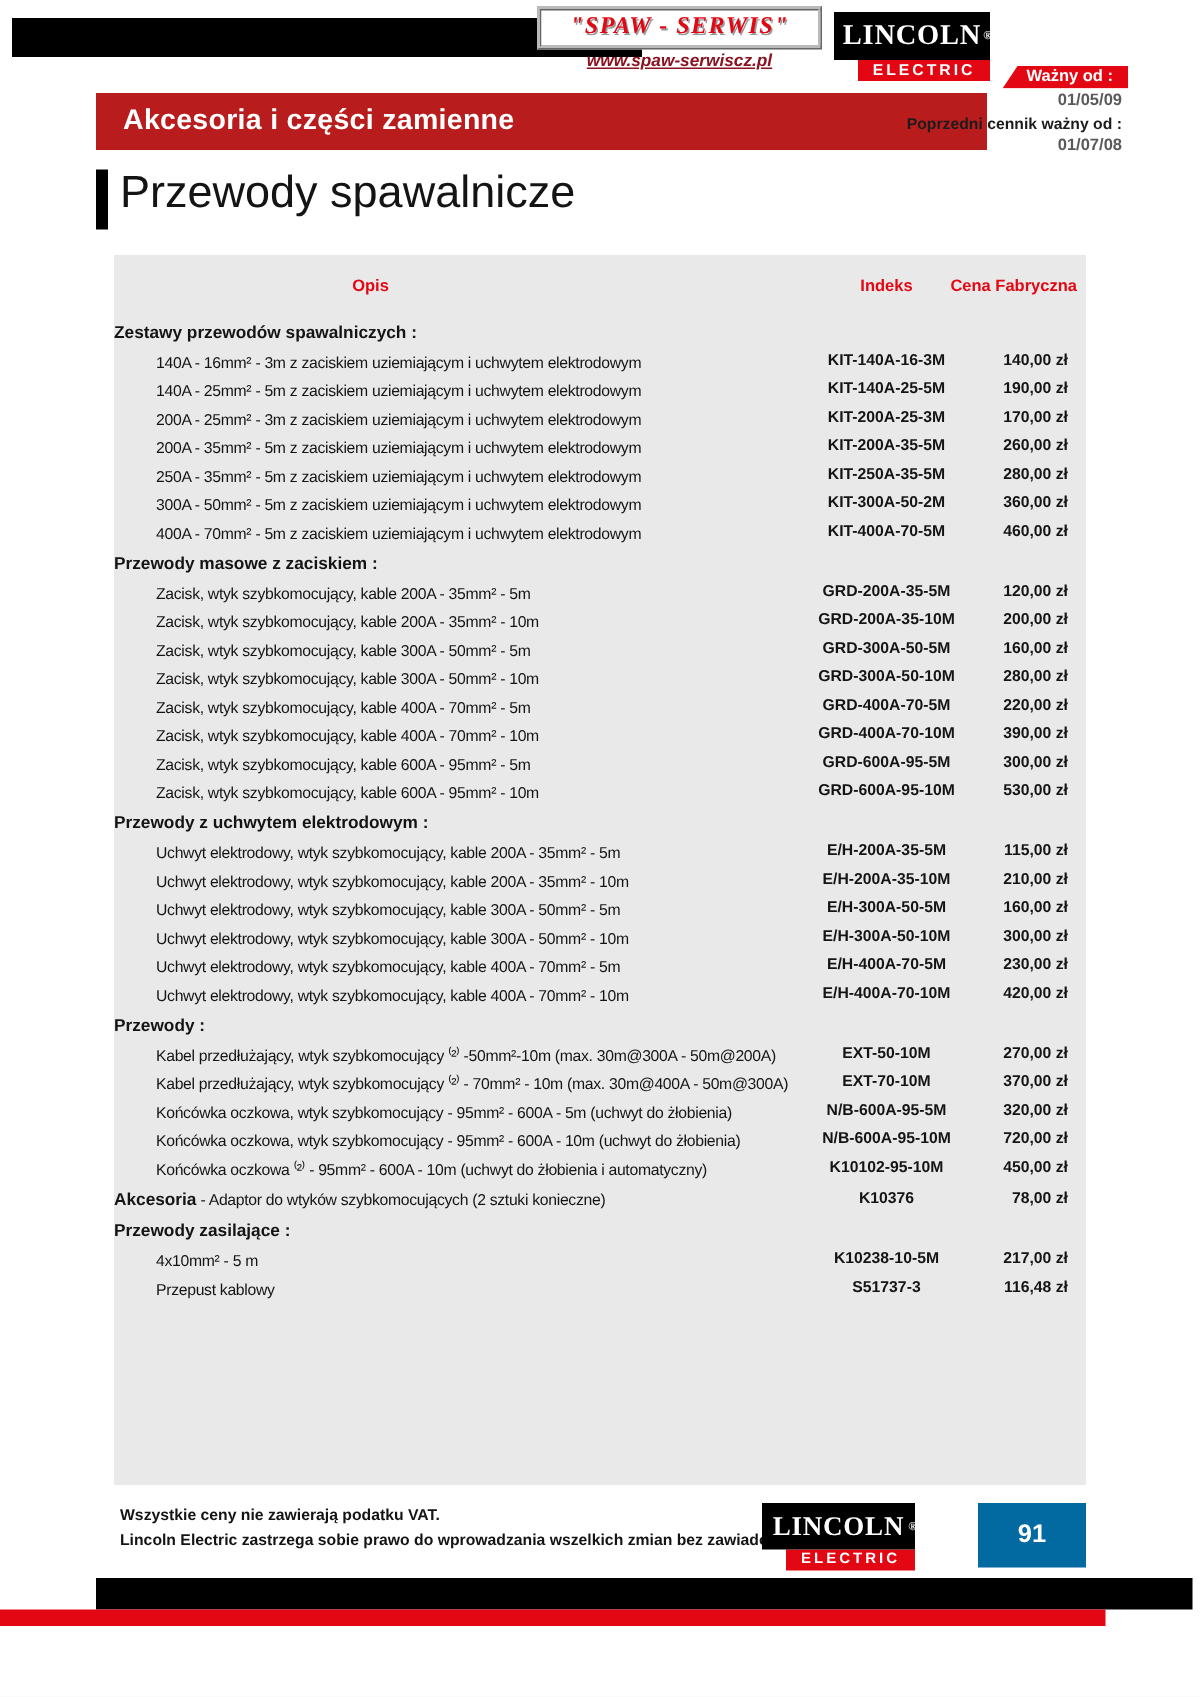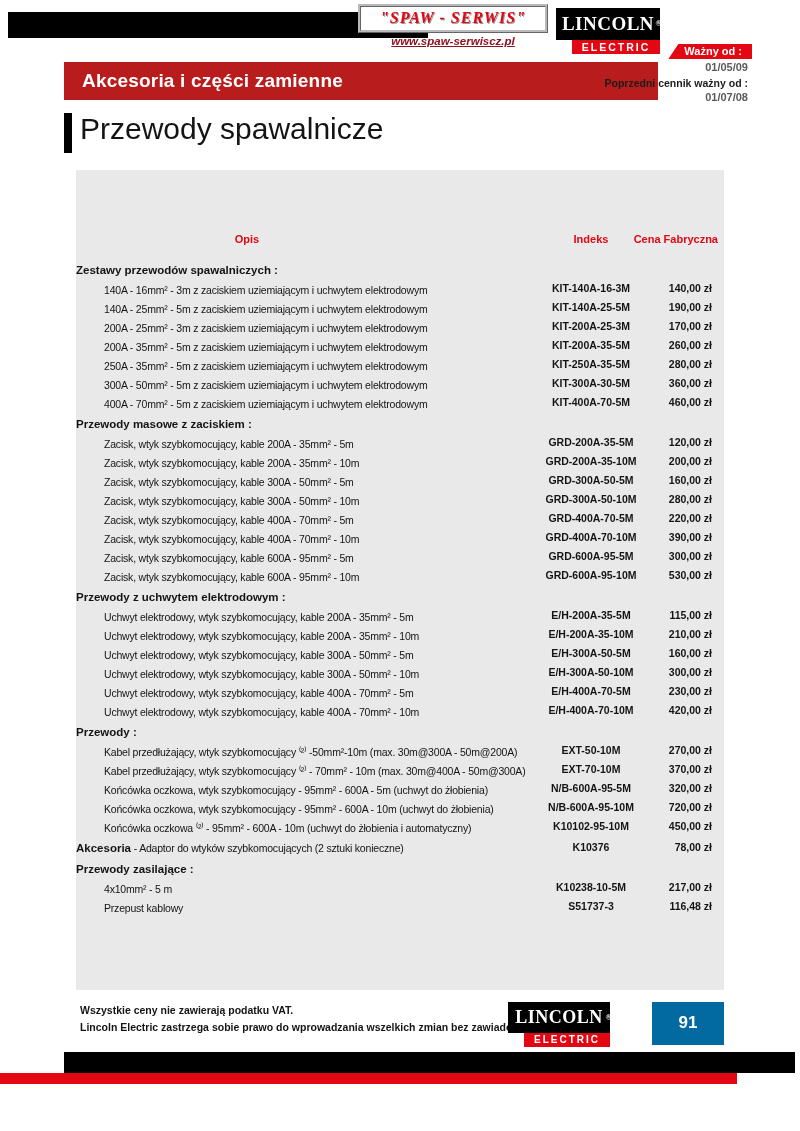--- a/index.html
+++ b/index.html
@@ -38,21 +38,21 @@
              clip-path:polygon(10px 0, 100% 0, 100% 100%, 0 100%); }
   .v-date      { position:absolute; right:4px; top:17px; color:#5a5a5a; font-weight:bold; font-size:11px; }
   .v-prev-label{ position:absolute; right:4px; top:33px; color:#1c1c1c; font-weight:bold; font-size:10.5px; }
   .v-prev-date { position:absolute; right:4px; top:47px; color:#5a5a5a; font-weight:bold; font-size:11px; }
 
   .title-mark { position:absolute; left:64px; top:113px; width:8px; height:40px; background:#000; }
   .page-title { position:absolute; left:80px; top:112px; font-size:30px; font-weight:normal; color:#141414; }
 
   
   .table { position:absolute; left:76px; top:170px; width:648px; height:820px; background:#e9e9e9; }
-  .thead { position:relative; height:40px;margin-top:48px; }
+  .thead { position:relative; height:40px; }
   .th { position:absolute; top:15px; color:#e30613; font-weight:bold; font-size:11px; }
   .th-desc  { left:0; width:342px; text-align:center; }
   .th-idx   { left:450px; width:130px; text-align:center; }
   .th-price { right:6px; }
 
   .trow { position:relative; height:19px; line-height:19px; color:#141414; }
   .section-row { height:21px; line-height:22px; }
   .section-title { font-weight:bold; font-size:11.5px; }
   .c-desc { display:inline-block; padding-left:28px; font-size:10.5px; letter-spacing:-0.2px; white-space:nowrap; }
   .c-desc-inline { font-size:10.5px; font-weight:normal; letter-spacing:-0.2px; }
@@ -106,21 +106,21 @@
       <span class="th th-idx">Indeks</span>
       <span class="th th-price">Cena Fabryczna</span>
     </div>
     <div id="table-body">
         <div class="trow section-row"><span class="section-title">Zestawy przewodów spawalniczych :</span></div>
         <div class="trow item-row"><span class="c-desc">140A - 16mm² - 3m z zaciskiem uziemiającym i uchwytem elektrodowym</span><span class="c-idx">KIT-140A-16-3M</span><span class="c-price">140,00 zł</span></div>
         <div class="trow item-row"><span class="c-desc">140A - 25mm² - 5m z zaciskiem uziemiającym i uchwytem elektrodowym</span><span class="c-idx">KIT-140A-25-5M</span><span class="c-price">190,00 zł</span></div>
         <div class="trow item-row"><span class="c-desc">200A - 25mm² - 3m z zaciskiem uziemiającym i uchwytem elektrodowym</span><span class="c-idx">KIT-200A-25-3M</span><span class="c-price">170,00 zł</span></div>
         <div class="trow item-row"><span class="c-desc">200A - 35mm² - 5m z zaciskiem uziemiającym i uchwytem elektrodowym</span><span class="c-idx">KIT-200A-35-5M</span><span class="c-price">260,00 zł</span></div>
         <div class="trow item-row"><span class="c-desc">250A - 35mm² - 5m z zaciskiem uziemiającym i uchwytem elektrodowym</span><span class="c-idx">KIT-250A-35-5M</span><span class="c-price">280,00 zł</span></div>
-        <div class="trow item-row"><span class="c-desc">300A - 50mm² - 5m z zaciskiem uziemiającym i uchwytem elektrodowym</span><span class="c-idx">KIT-300A-30-5M</span><span class="c-price">360,00 zł</span></div>
+        <div class="trow item-row"><span class="c-desc">300A - 50mm² - 5m z zaciskiem uziemiającym i uchwytem elektrodowym</span><span class="c-idx">KIT-300A-50-2M</span><span class="c-price">360,00 zł</span></div>
         <div class="trow item-row"><span class="c-desc">400A - 70mm² - 5m z zaciskiem uziemiającym i uchwytem elektrodowym</span><span class="c-idx">KIT-400A-70-5M</span><span class="c-price">460,00 zł</span></div>
         <div class="trow section-row"><span class="section-title">Przewody masowe z zaciskiem :</span></div>
         <div class="trow item-row"><span class="c-desc">Zacisk, wtyk szybkomocujący, kable 200A - 35mm² - 5m</span><span class="c-idx">GRD-200A-35-5M</span><span class="c-price">120,00 zł</span></div>
         <div class="trow item-row"><span class="c-desc">Zacisk, wtyk szybkomocujący, kable 200A - 35mm² - 10m</span><span class="c-idx">GRD-200A-35-10M</span><span class="c-price">200,00 zł</span></div>
         <div class="trow item-row"><span class="c-desc">Zacisk, wtyk szybkomocujący, kable 300A - 50mm² - 5m</span><span class="c-idx">GRD-300A-50-5M</span><span class="c-price">160,00 zł</span></div>
         <div class="trow item-row"><span class="c-desc">Zacisk, wtyk szybkomocujący, kable 300A - 50mm² - 10m</span><span class="c-idx">GRD-300A-50-10M</span><span class="c-price">280,00 zł</span></div>
         <div class="trow item-row"><span class="c-desc">Zacisk, wtyk szybkomocujący, kable 400A - 70mm² - 5m</span><span class="c-idx">GRD-400A-70-5M</span><span class="c-price">220,00 zł</span></div>
         <div class="trow item-row"><span class="c-desc">Zacisk, wtyk szybkomocujący, kable 400A - 70mm² - 10m</span><span class="c-idx">GRD-400A-70-10M</span><span class="c-price">390,00 zł</span></div>
         <div class="trow item-row"><span class="c-desc">Zacisk, wtyk szybkomocujący, kable 600A - 95mm² - 5m</span><span class="c-idx">GRD-600A-95-5M</span><span class="c-price">300,00 zł</span></div>
         <div class="trow item-row"><span class="c-desc">Zacisk, wtyk szybkomocujący, kable 600A - 95mm² - 10m</span><span class="c-idx">GRD-600A-95-10M</span><span class="c-price">530,00 zł</span></div>

